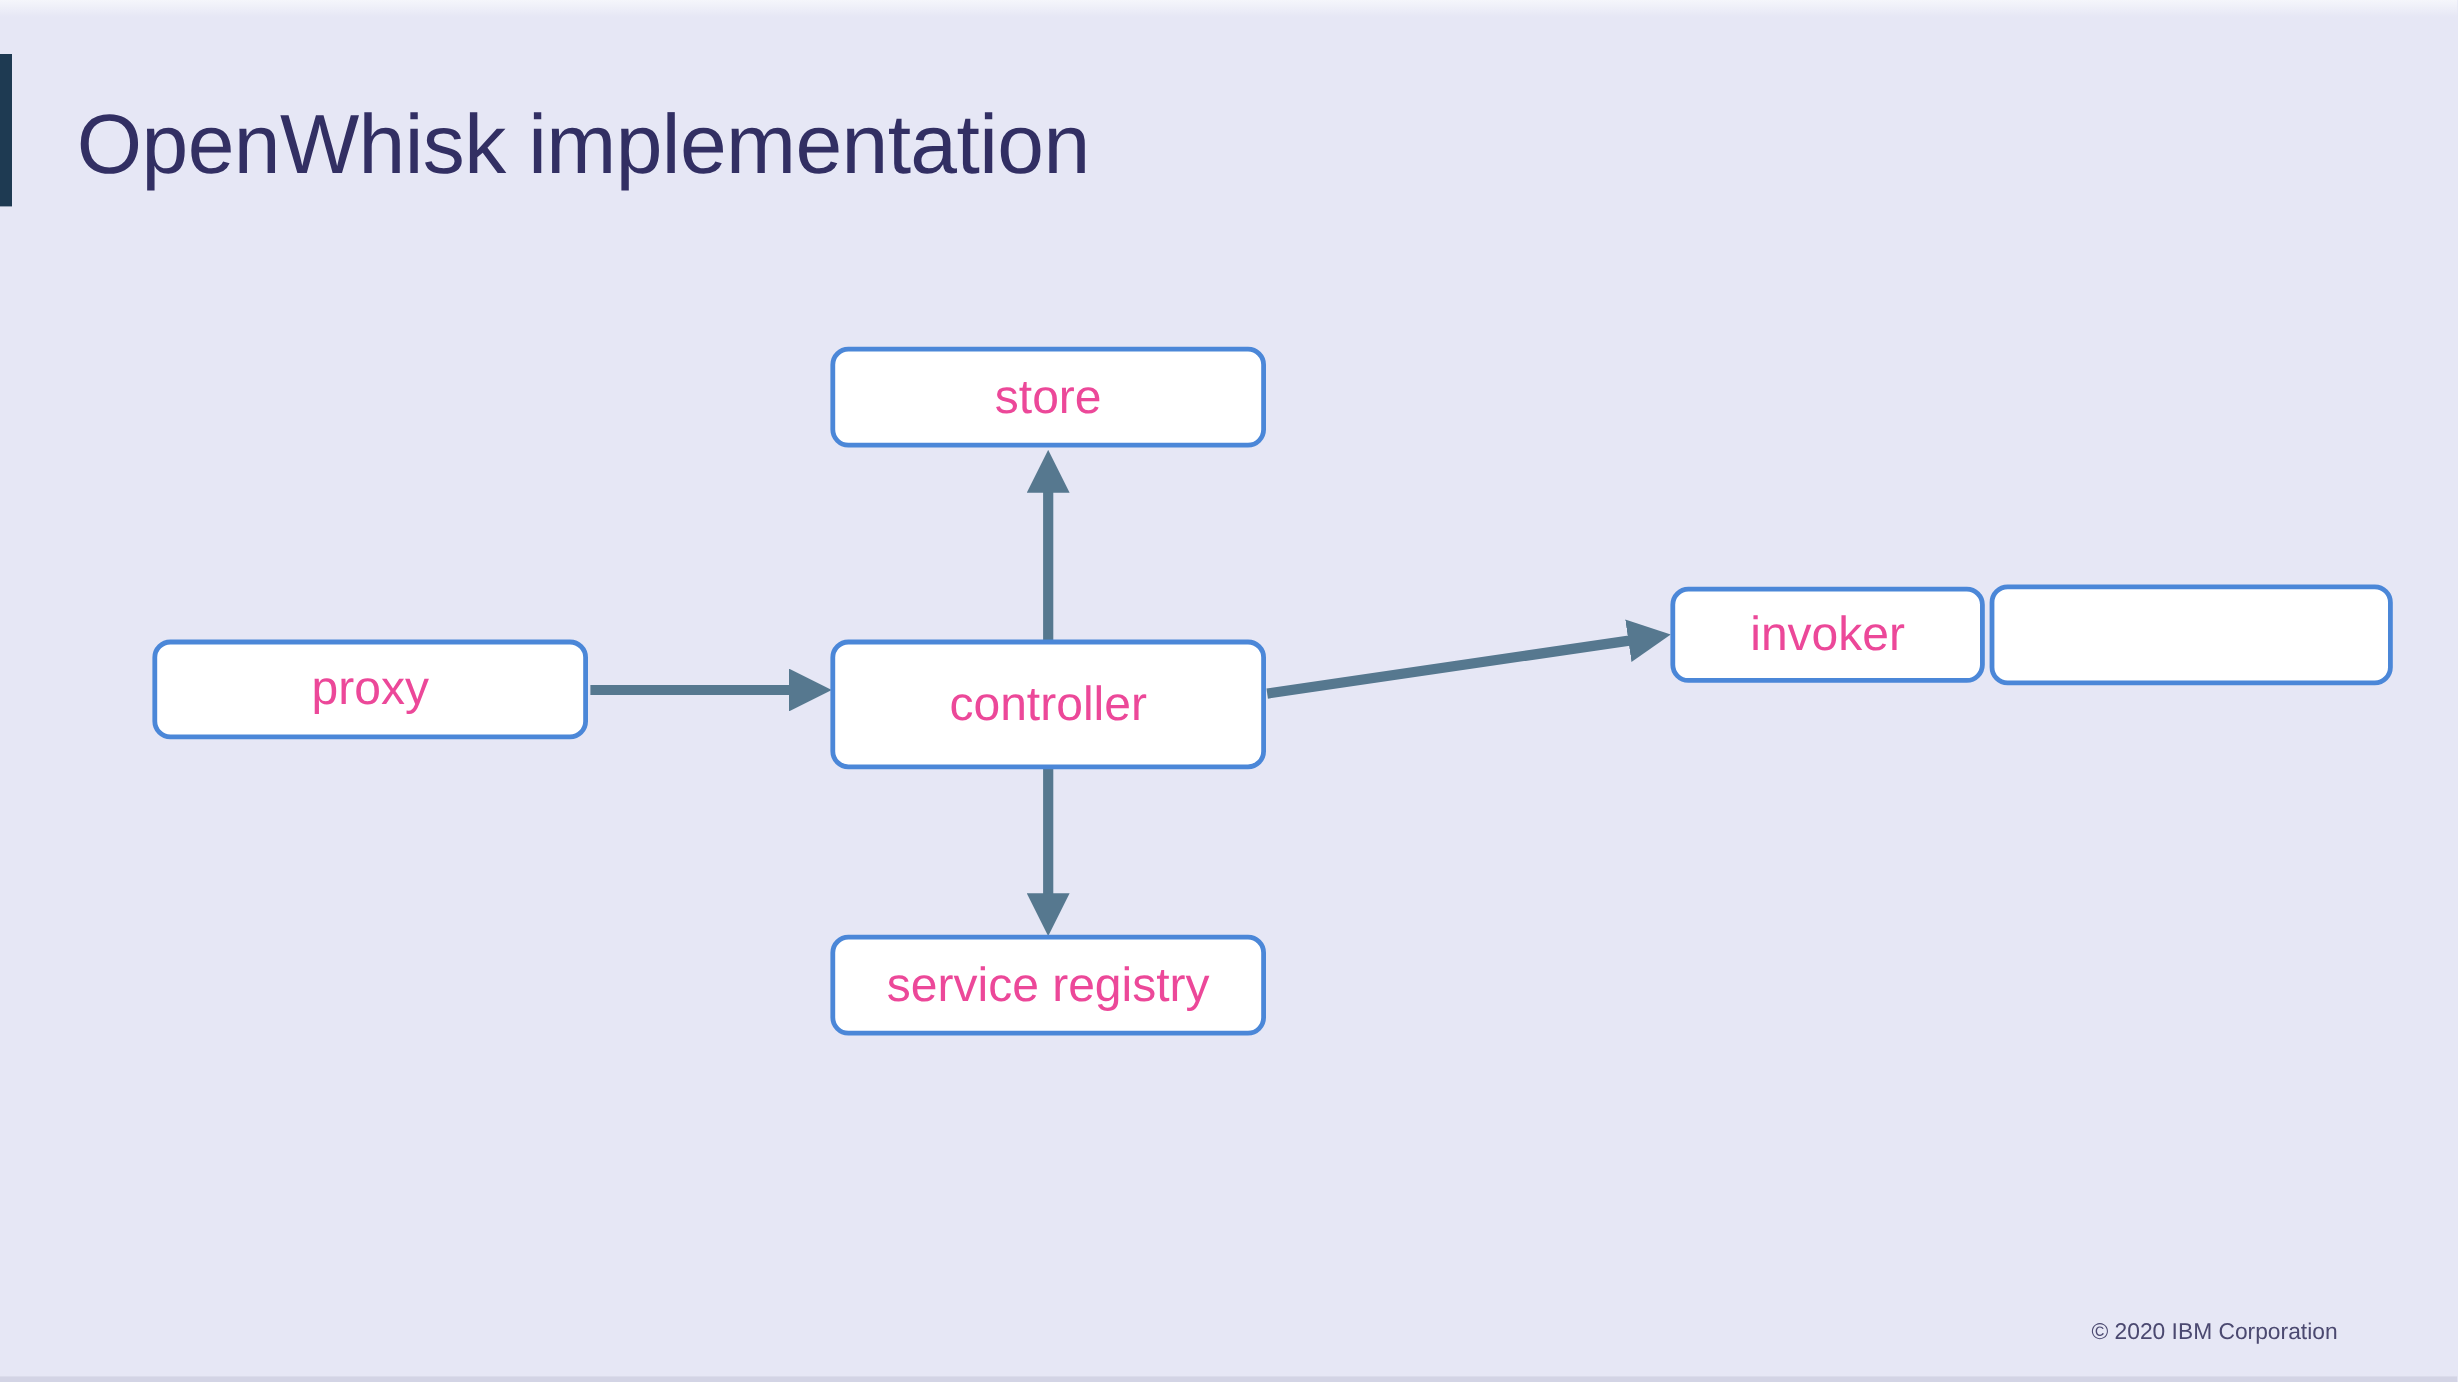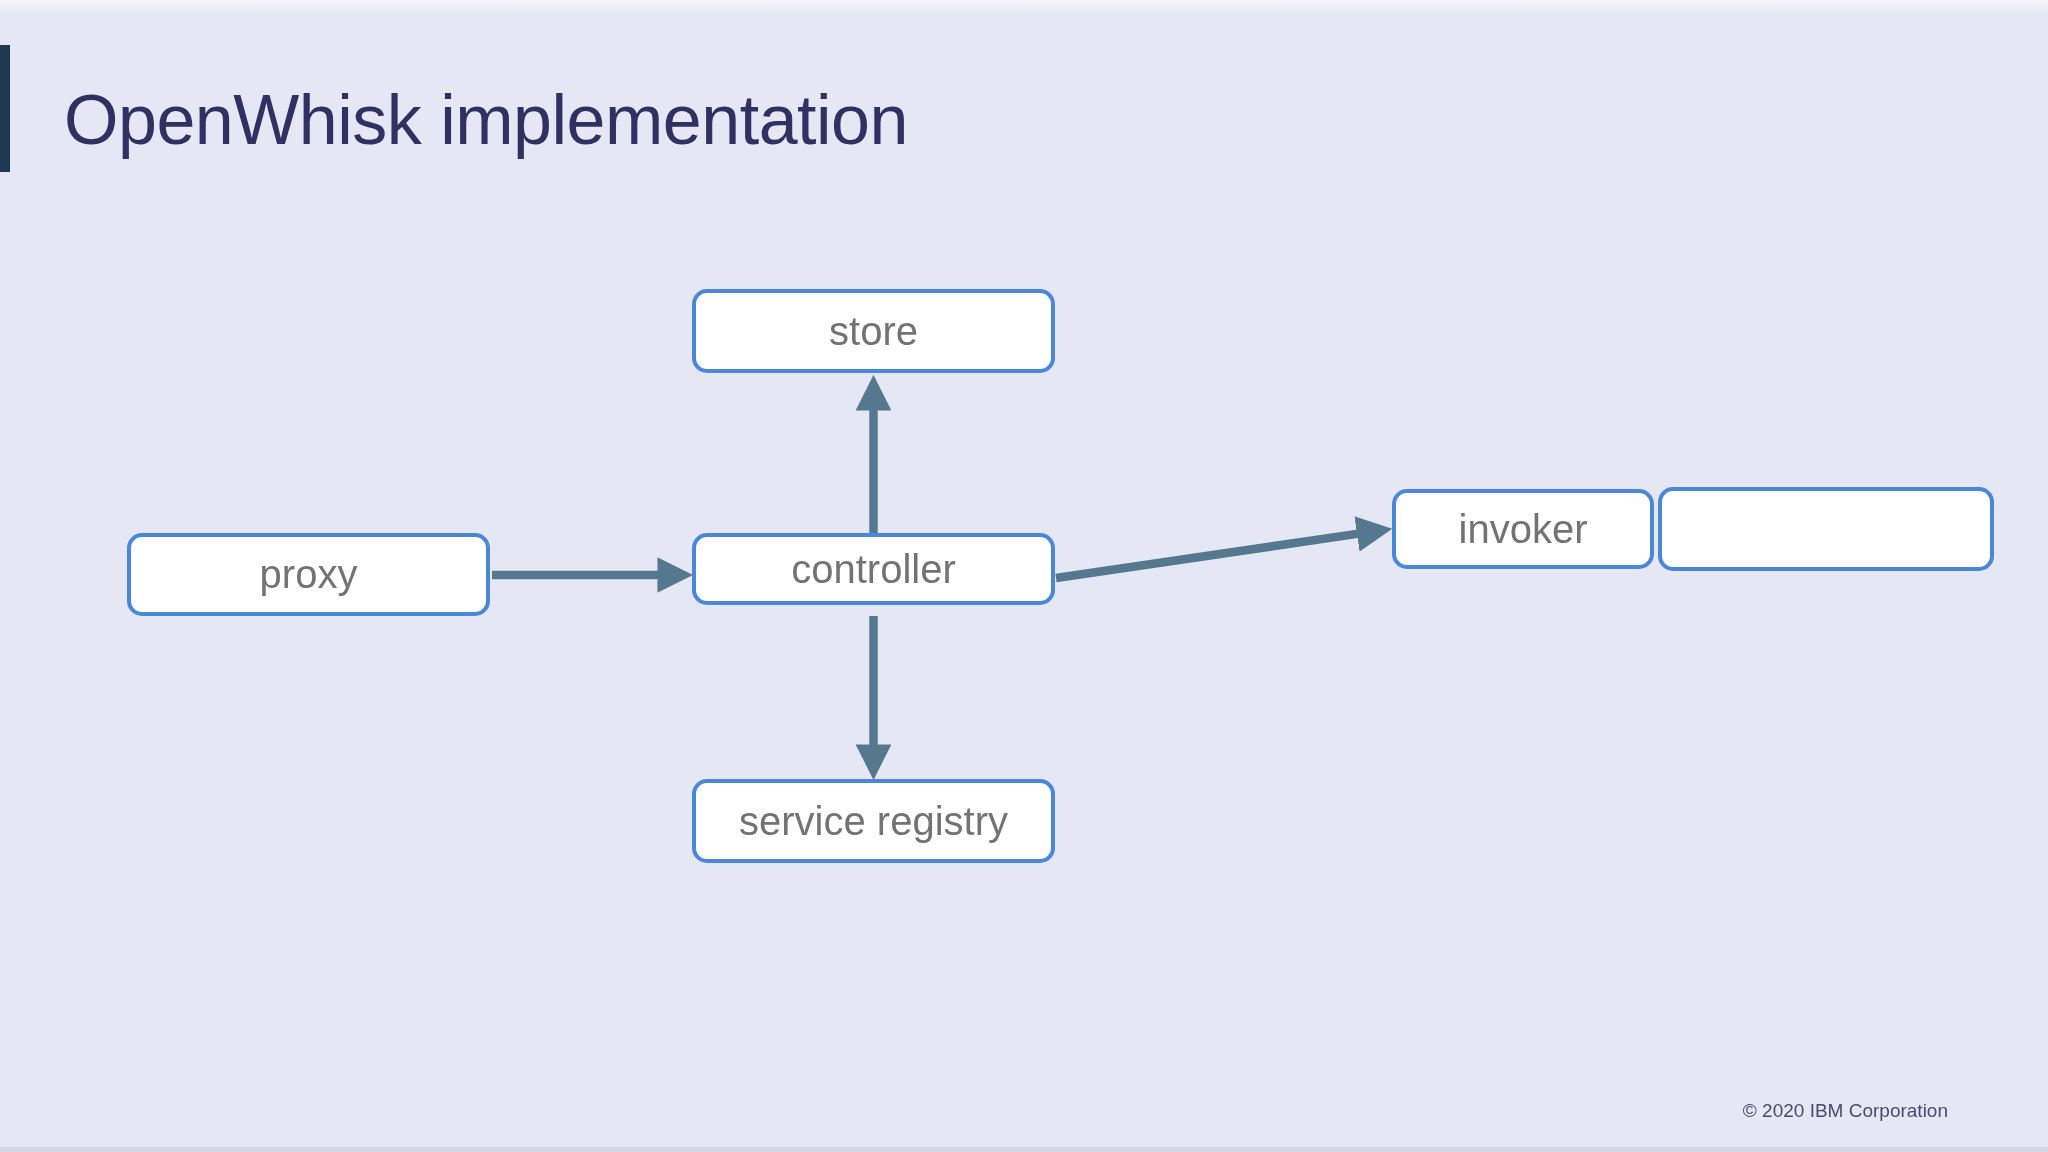--- a/index.html
+++ b/index.html
@@ -46,26 +46,26 @@
   .node {
     position: absolute;
     box-sizing: border-box;
     background: #ffffff;
     border: 4.5px solid #4b87d8;
     border-radius: 15px;
     display: flex;
     align-items: center;
     justify-content: center;
     font-size: 40px;
-    color: #737373;
+    color: #ec4899;
     white-space: nowrap;
   }
   .node-store            { left: 692px;  top: 289px; width: 363px; height: 84px; }
   .node-proxy            { left: 127px;  top: 533px; width: 363px; height: 83px; text-align: right; }
-  .node-controller       { left: 692px;  top: 533px; width: 363px; height: 72px; }
+  .node-controller       { left: 692px;  top: 533px; width: 363px; height: 108px; }
   .node-service-registry { left: 692px;  top: 779px; width: 363px; height: 84px; }
   .node-invoker          { left: 1392px; top: 489px; width: 262px; height: 80px; }
   .node-invoker-extra    { left: 1658px; top: 487px; width: 336px; height: 84px; }
   .edges-svg {
     position: absolute;
     left: 0;
     top: 0;
     width: 2048px;
     height: 1152px;
     pointer-events: none;

